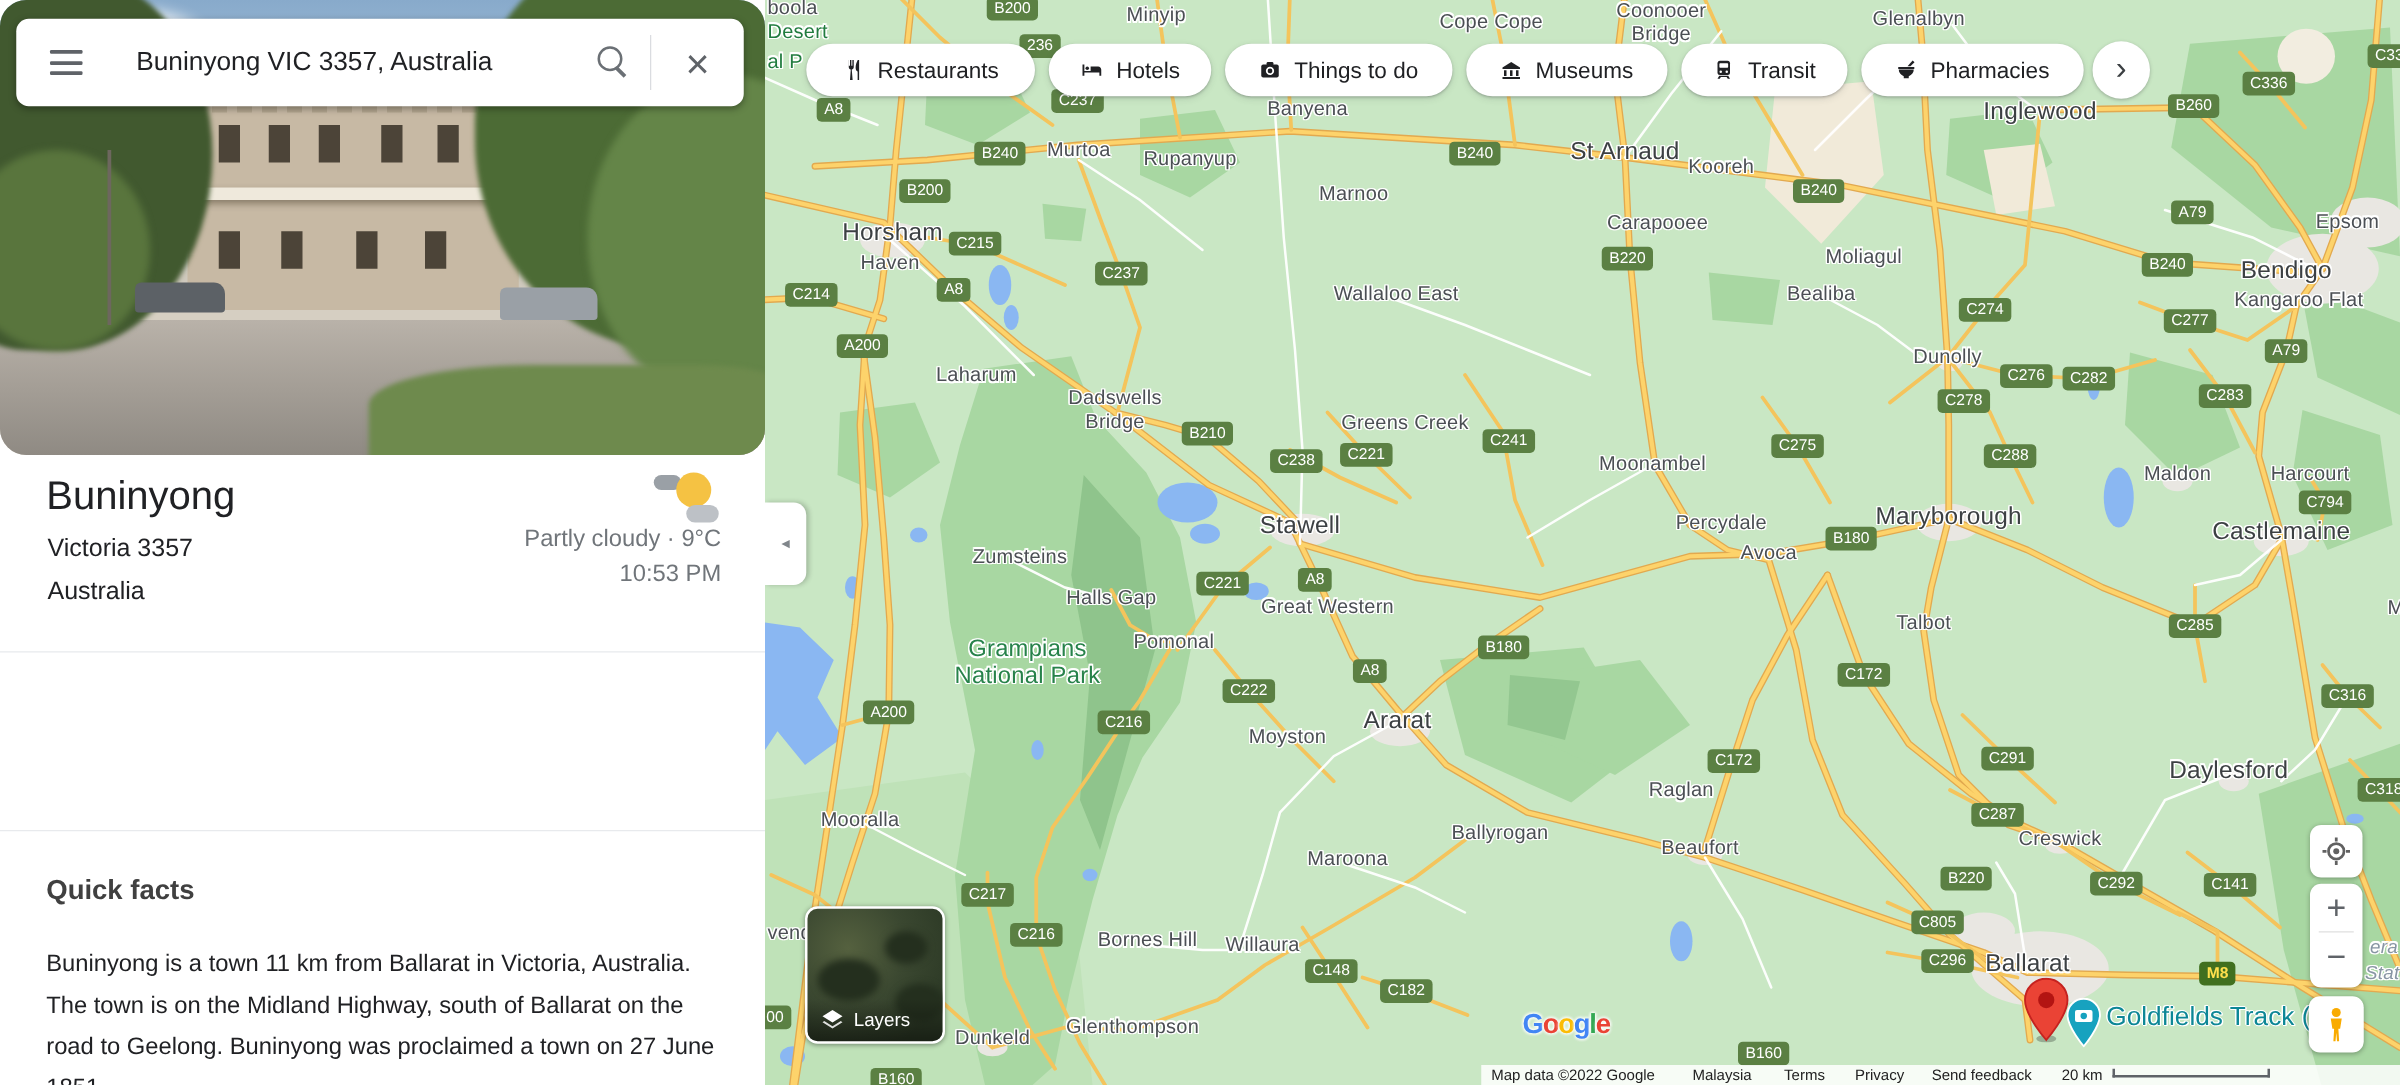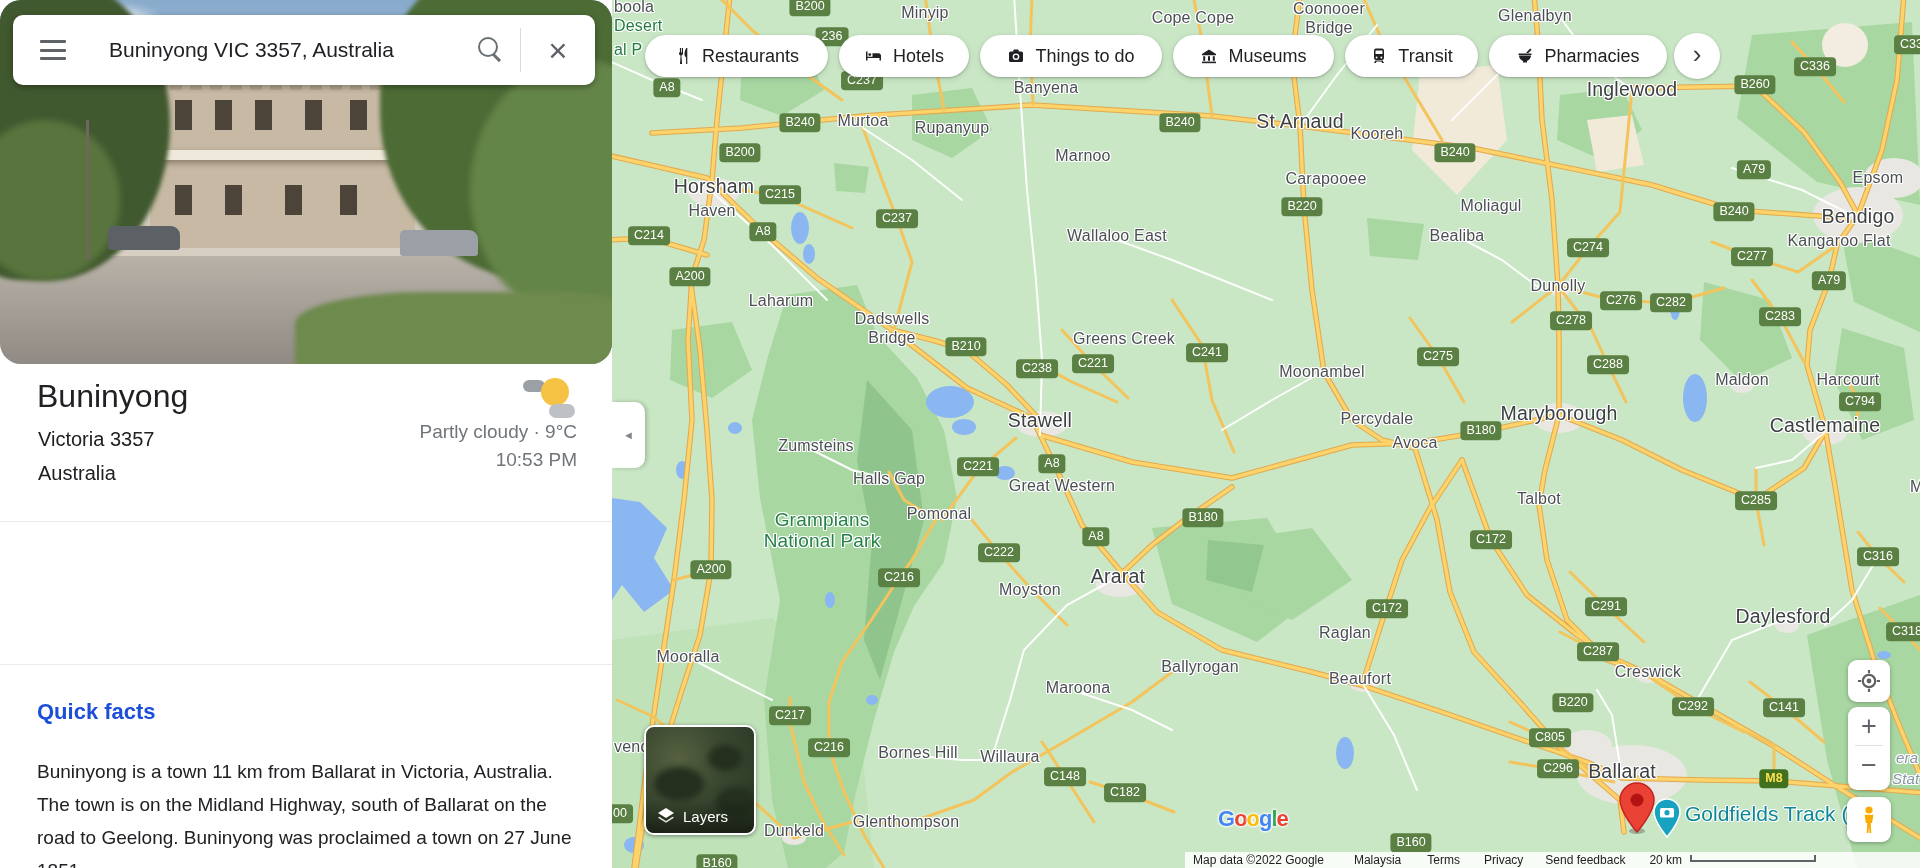--- a/index.html
+++ b/index.html
@@ -46,21 +46,21 @@
   .wx{position:absolute;right:35px;top:14px;text-align:right;}
   .wx-icon{position:relative;width:52px;height:40px;margin-left:auto;margin-right:2px;}
   .wx-moon{position:absolute;right:6px;top:0;width:28px;height:28px;background:#f5c243;border-radius:50%;}
   .wx-cloud1{position:absolute;left:0;top:2px;width:22px;height:12px;background:#9aa0a6;border-radius:8px;}
   .wx-cloud2{position:absolute;right:0;bottom:0;width:26px;height:14px;background:#bdc1c6;border-radius:9px;}
   .wx-cond{font-size:19px;color:#70757a;margin-top:3px;white-space:nowrap;}
   .wx-time{font-size:19px;color:#70757a;margin-top:6px;}
   .divider{height:1px;background:#e8eaed;}
   .gap-block{height:142px;}
   .qf{padding:34px 37px 0 37px;}
-  .qf h2{margin:0;font-size:22px;font-weight:600;color:#1d4ed8;}
+  .qf h2{margin:0;font-size:22px;font-weight:600;color:#404040;}
   .qf p{margin:30px 0 0 0;font-size:19px;line-height:33px;color:#202124;width:540px;}
 
   
   #map{position:absolute;left:612px;top:0;width:1308px;height:868px;overflow:hidden;background:#c9e7c4;}
   #map-art{position:absolute;left:0;top:0;}
   .town{position:absolute;transform:translate(-50%,-52%);font-size:16px;color:#4b4f54;letter-spacing:.2px;
     white-space:pre;text-align:center;line-height:19px;
     text-shadow:1px 0 0 #fff,-1px 0 0 #fff,0 1px 0 #fff,0 -1px 0 #fff,1px 1px 0 #fff,-1px -1px 0 #fff,1px -1px 0 #fff,-1px 1px 0 #fff;}
   .town.lg{font-size:19.5px;color:#3c4043;}
   .town.frag{transform:translate(0,-52%);text-align:left;}
@@ -416,21 +416,21 @@
         <span class="town" style="left: 100px; top: 211px;">Haven</span>
         <span class="town" style="left: 471px; top: 156px;">Marnoo</span>
         <span class="town lg" style="left: 688px; top: 122px;">St Arnaud</span>
         <span class="town" style="left: 765px; top: 134px;">Kooreh</span>
         <span class="town" style="left: 714px; top: 179px;">Carapooee</span>
         <span class="town" style="left: 505px; top: 236px;">Wallaloo East</span>
         <span class="town" style="left: 845px; top: 236px;">Bealiba</span>
         <span class="town" style="left: 879px; top: 206px;">Moliagul</span>
         <span class="town lg" style="left: 1020px; top: 90px;">Inglewood</span>
         <span class="town" style="left: 1266px; top: 178px;">Epsom</span>
-        <span class="town lg" style="left: 1246px; top: 217px;">Bendigo</span>
+        <span class="town lg" style="left: 1198px; top: 217px; padding-left: 38px;">Bendigo</span>
         <span class="town" style="left: 1227px; top: 241px;">Kangaroo Flat</span>
         <span class="town" style="left: 946px; top: 286px;">Dunolly</span>
         <span class="town" style="left: 169px; top: 301px;">Laharum</span>
         <span class="town" style="left: 280px; top: 329px;">Dadswells
 Bridge</span>
         <span class="town" style="left: 512px; top: 339px;">Greens Creek</span>
         <span class="town" style="left: 710px; top: 372px;">Moonambel</span>
         <span class="town lg" style="left: 947px; top: 414px;">Maryborough</span>
         <span class="town" style="left: 1130px; top: 380px;">Maldon</span>
         <span class="town" style="left: 1236px; top: 380px;">Harcourt</span>

